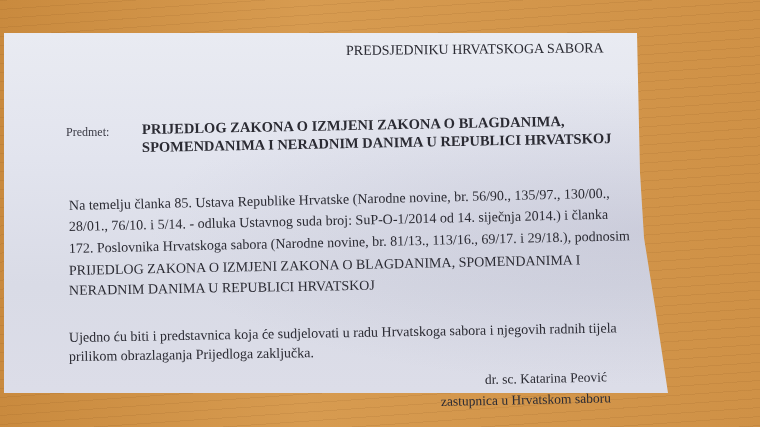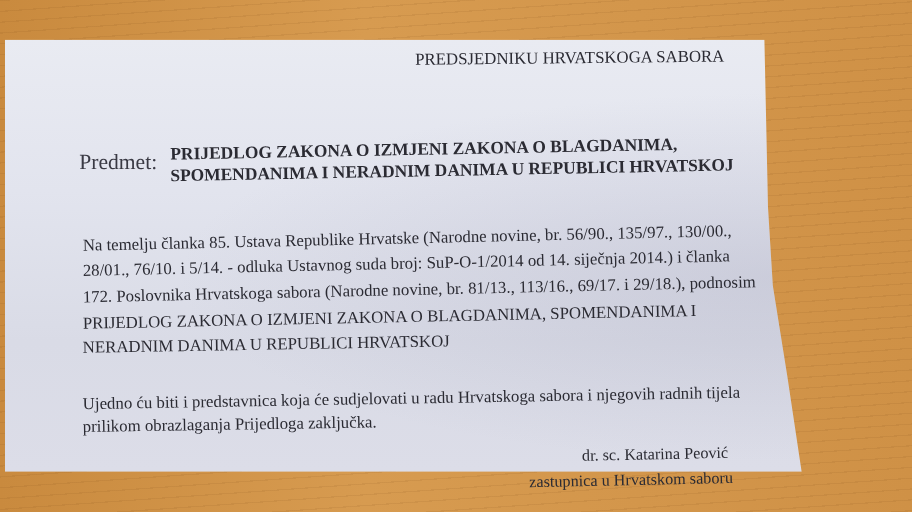--- a/index.html
+++ b/index.html
@@ -19,21 +19,21 @@
     }
     .shade {
       position:absolute; inset:0;
       background: radial-gradient(ellipse at 85% 55%, rgba(150,150,175,0.25), transparent 55%);
     }
     .t {
       position:absolute; font-family:"Liberation Serif","DejaVu Serif",serif;
       color:#2b2b33; white-space:nowrap; transform-origin:left center;
     }
     .addressee { left:342px; top:10px; font-size:14px; transform:rotate(-0.6deg); }
-    .subject-label { left:62px; top:92px; font-size:18px; color:#3a3a44; }
+    .subject-label { left:62px; top:92px; font-size:12px; color:#3a3a44; }
     .subject-line { font-size:14.5px; font-weight:bold; }
     .s1 { left:138px; top:88px; transform:rotate(-1.1deg); }
     .s2 { left:138px; top:106px; transform:rotate(-1.1deg); }
     .body { font-size:14px; }
     .b1 { left:65px; top:165px; transform:rotate(-1.3deg); }
     .b2 { left:65px; top:186px; transform:rotate(-1.3deg); }
     .b3 { left:65px; top:208px; transform:rotate(-1.3deg); }
     .b4 { left:65px; top:230px; transform:rotate(-1.2deg); }
     .b5 { left:65px; top:250px; transform:rotate(-1.0deg); }
     .p1 { left:65px; top:297px; transform:rotate(-1.0deg); }

